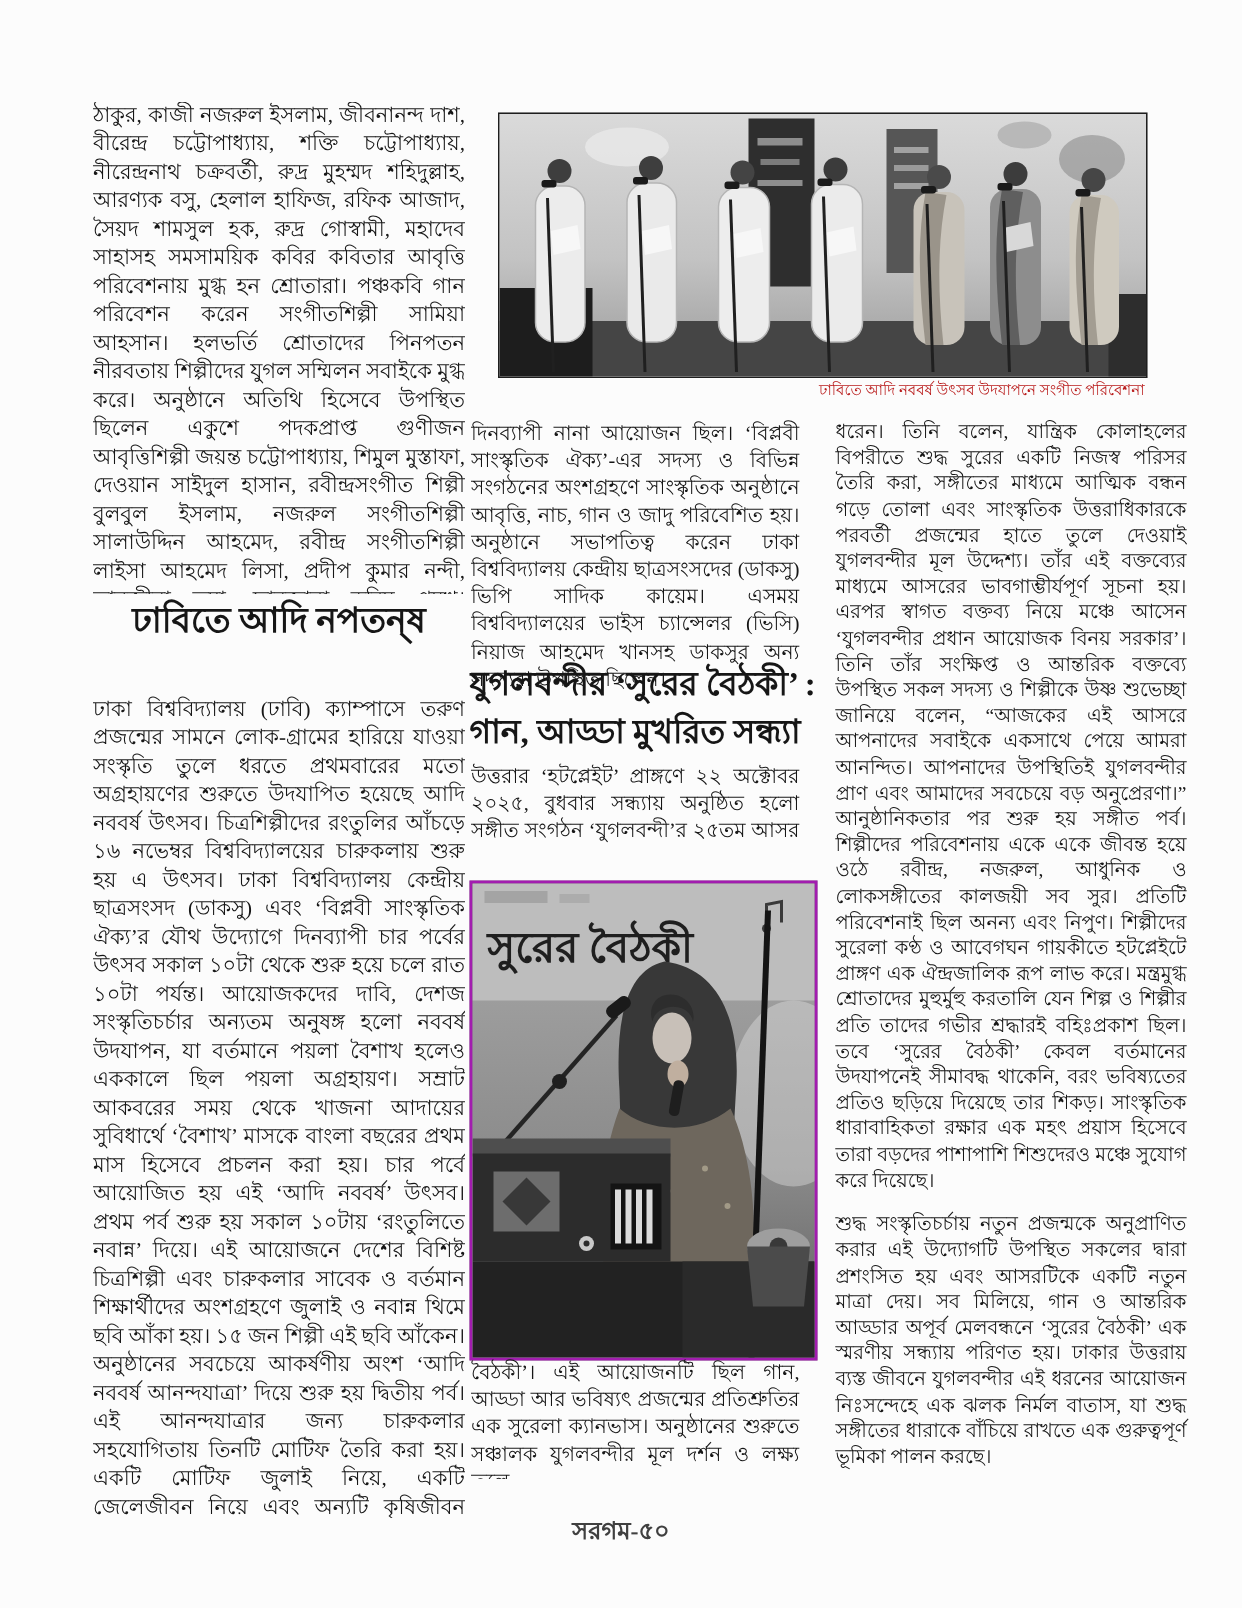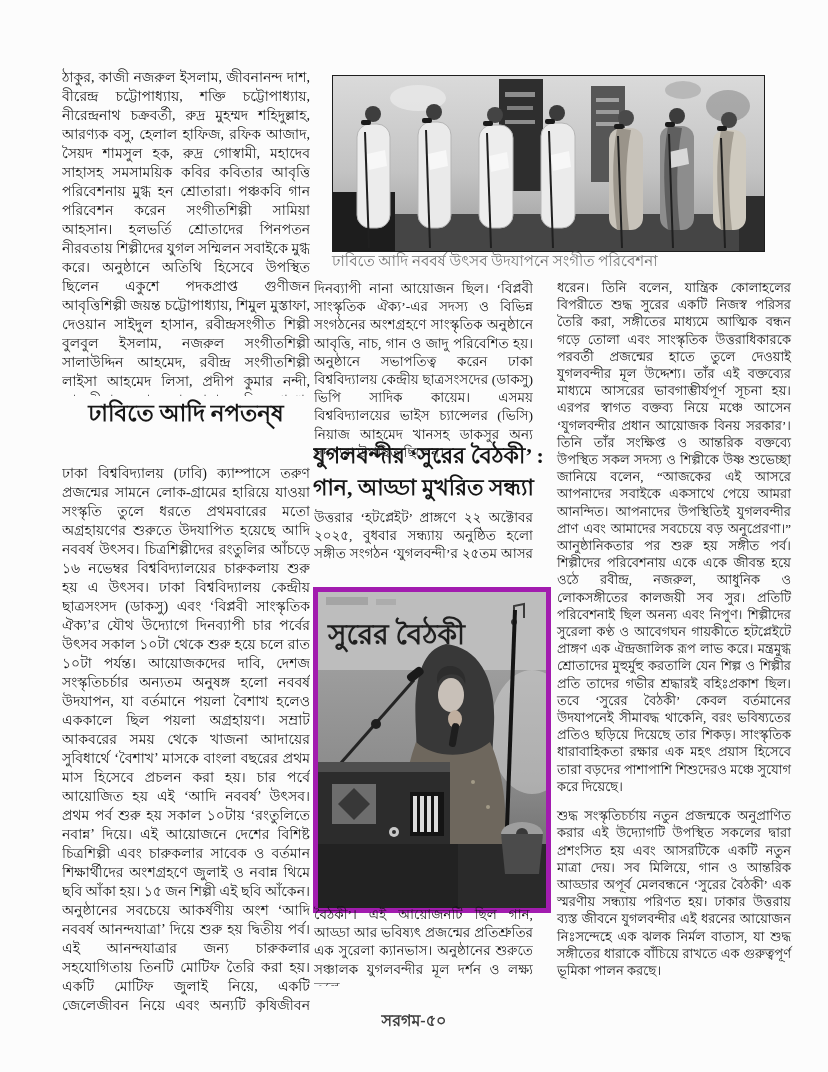--- a/index.html
+++ b/index.html
@@ -30,33 +30,33 @@
   }
   #col1-para2    { left: 62px;  top: 464px; width: 248px; height: 548px; }
 
   #stage-photo {
     position: absolute; left: 332px; top: 75px; width: 431px; height: 175px;
     border: 1px solid #1e1e1e; background: #cfcfcf;
   }
   #stage-photo svg { display: block; width: 100%; height: 100%; }
   #stage-caption {
     position: absolute; left: 332px; top: 253px; width: 431px;
-    text-align: left; font-size: 15px; line-height: 16px; color: #737373;
+    text-align: right; font-size: 10px; line-height: 16px; color: #b91c1c;
   }
 
   #col2-para1 { left: 314px; top: 280px; width: 219px; height: 182px; }
   #col2-headline {
     position: absolute; left: 313px; top: 440px; width: 230px; height: 66px;
     font-weight: bold; font-size: 22px; line-height: 32px; text-align: left;
     white-space: nowrap; overflow: hidden;
   }
   #col2-lead  { left: 314px; top: 509px; width: 219px; height: 58px; }
   #singer-photo {
     position: absolute; left: 313px; top: 587px; width: 228px; height: 316px;
-    border: 5px solid #a21caf; background: #8f8f8f;
+    border: 2px solid #a21caf; background: #8f8f8f;
   }
   #singer-photo svg { display: block; width: 100%; height: 100%; }
   #col2-para3 { left: 314px; top: 906px; width: 219px; height: 80px; }
 
   #col3 {
     position: absolute; left: 545px; top: 267px; width: 258px; height: 740px;
     overflow: hidden;
   }
   #col3 p { margin: 12px; font-size: 13px; line-height: 17.2px; text-align: justify; }
 

